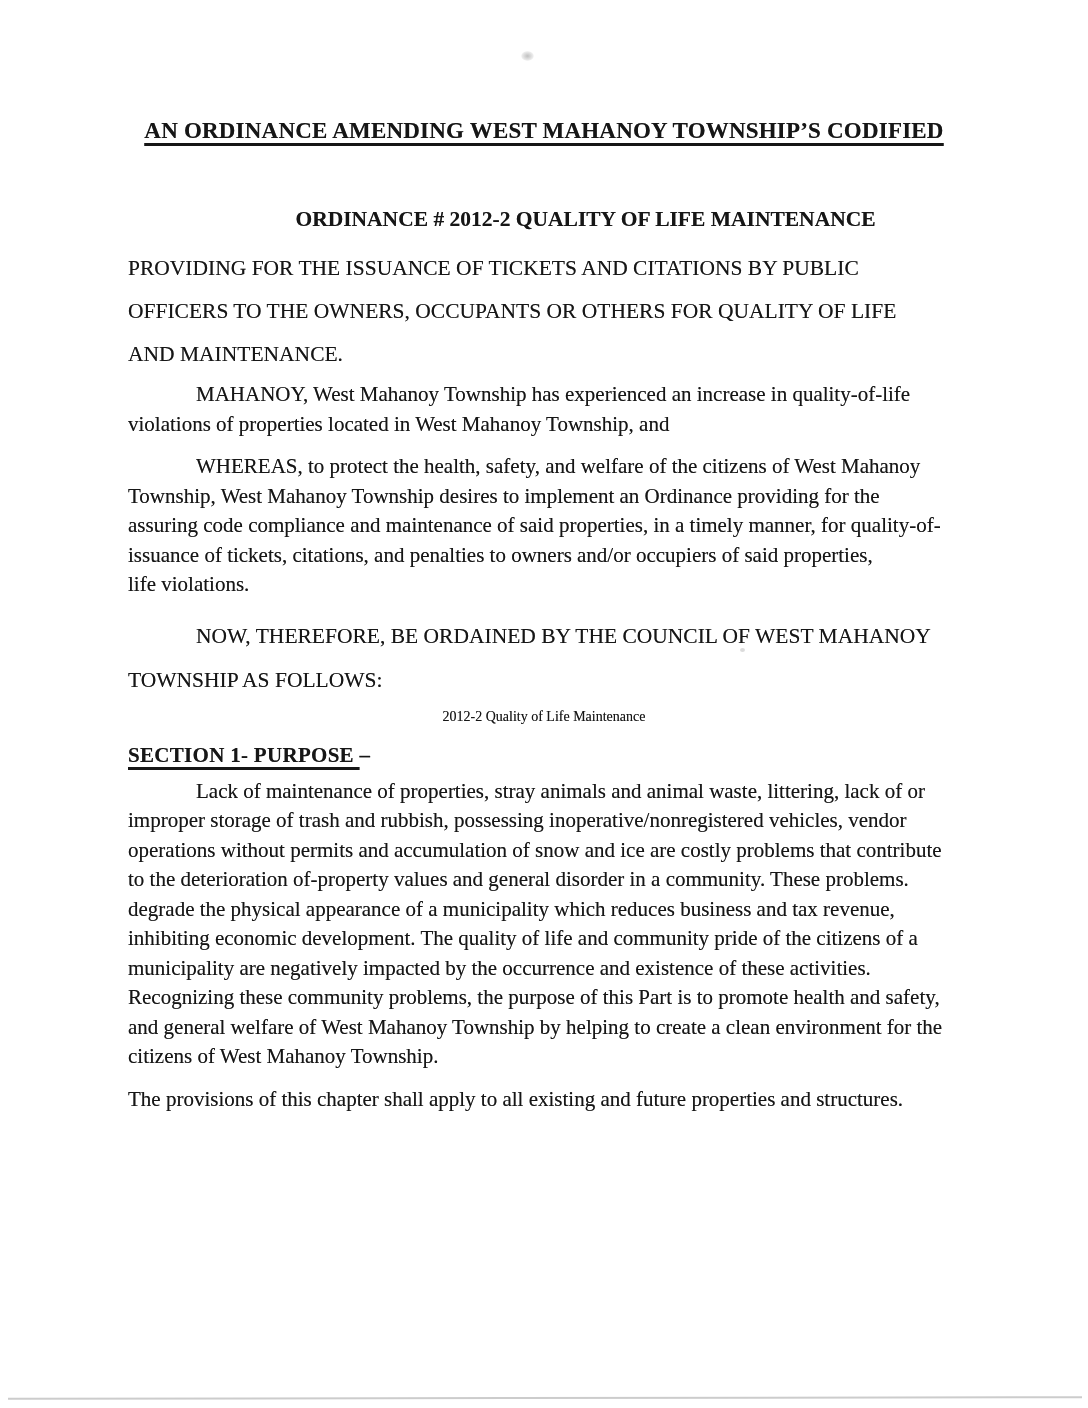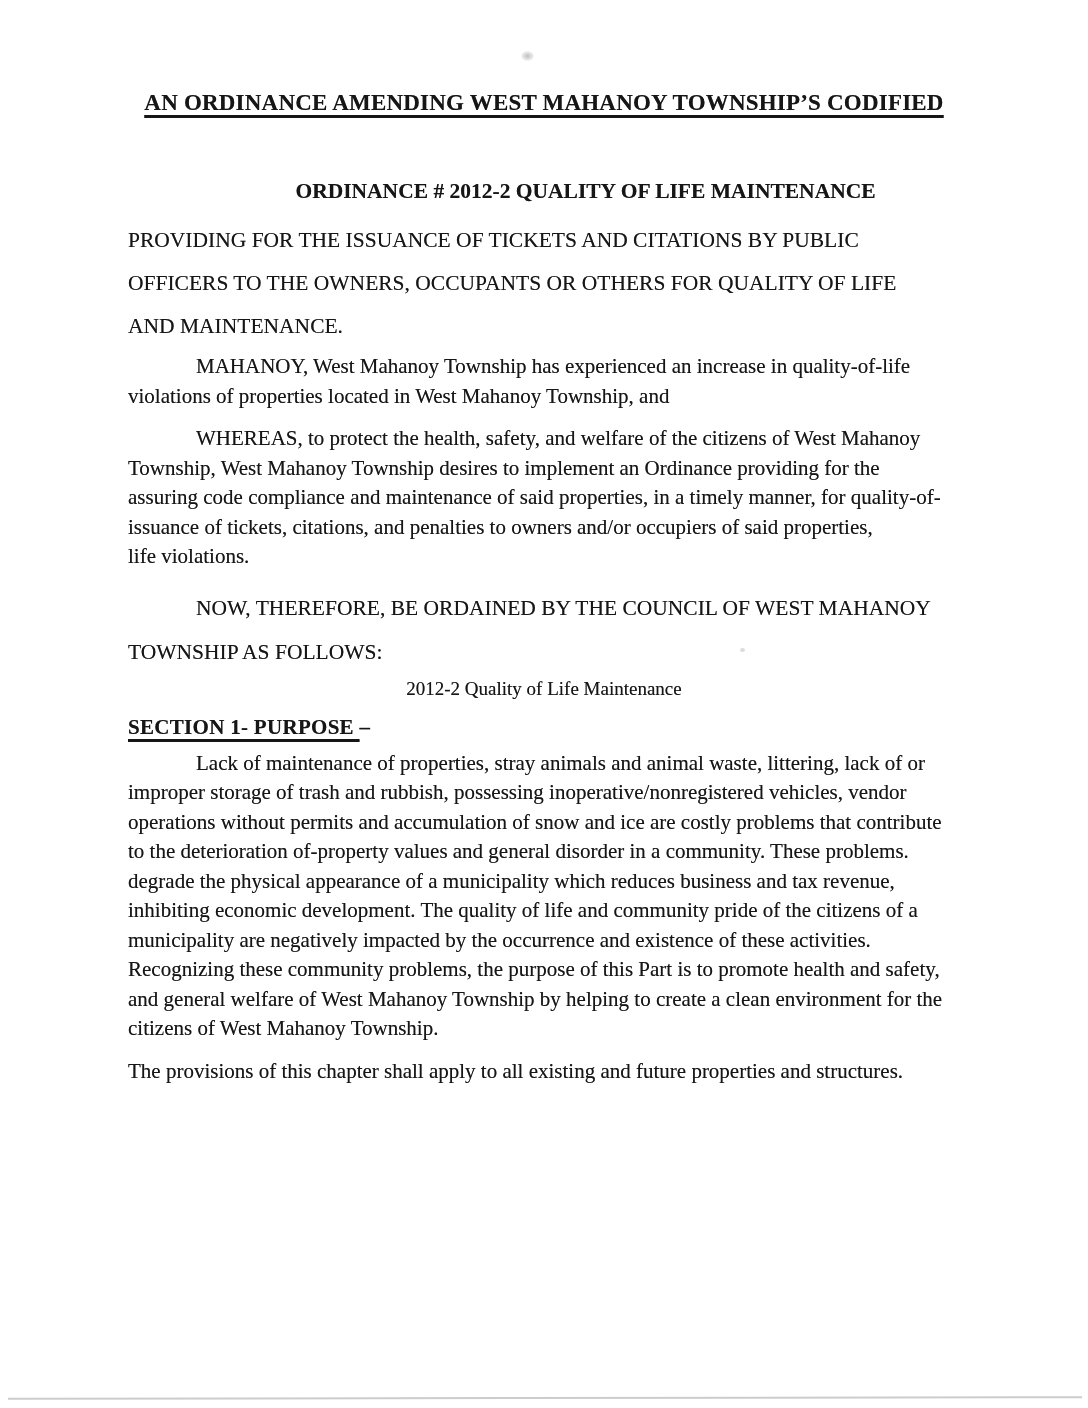--- a/index.html
+++ b/index.html
@@ -24,21 +24,21 @@
     width: 5px; height: 4px; border-radius: 50%;
     background: rgba(190,190,190,0.55);
   }
   .scan-edge {
     position: absolute; left: 8px; right: 6px; bottom: 9px;
     height: 2px; background: #cccccc;
     transform: rotate(-0.08deg);
   }
   
   .title-block {
-    margin: 0; padding-top: 80px;
+    margin: 0; padding-top: 108px;
     text-align: center;
     font-weight: bold; font-size: 23px; line-height: 46px;
     letter-spacing: 0.2px;
   }
   .u-heavy { text-decoration: underline; text-decoration-thickness: 2.5px; text-underline-offset: 5px; }
   .ord-heading {
     margin: 50px 0 0 0; padding-left: 83px;
     text-align: center;
     font-weight: bold; font-size: 21.5px; line-height: 30px;
   }
@@ -50,21 +50,21 @@
     margin: 0 0 0 128px; width: 832px;
     font-size: 21px; line-height: 29.5px;
   }
   .para .ln { display: block; white-space: nowrap; }
   .ln.first { padding-left: 68px; }
   .mt-w1 { margin-top: 4px; }
   .mt-w2 { margin-top: 13px; }
   .now-block { margin-top: 14px; font-size: 21.5px; line-height: 44px; }
   .subtitle {
     margin: 0 0 0 128px; width: 832px;
-    text-align: center; font-size: 19px; line-height: 30px;
+    text-align: center; font-size: 14px; line-height: 30px;
   }
   .sec-heading {
     margin: 8px 0 0 128px;
     font-weight: bold; font-size: 21px; line-height: 30px;
     letter-spacing: 0.3px;
   }
   .sec-heading .u-head { text-decoration: underline; text-decoration-thickness: 2.5px; text-underline-offset: 5px; }
   .mt-s1 { margin-top: 8px; }
   .mt-s1b { margin-top: 7px; }
   .mt-s2 { margin-top: 14px; }

